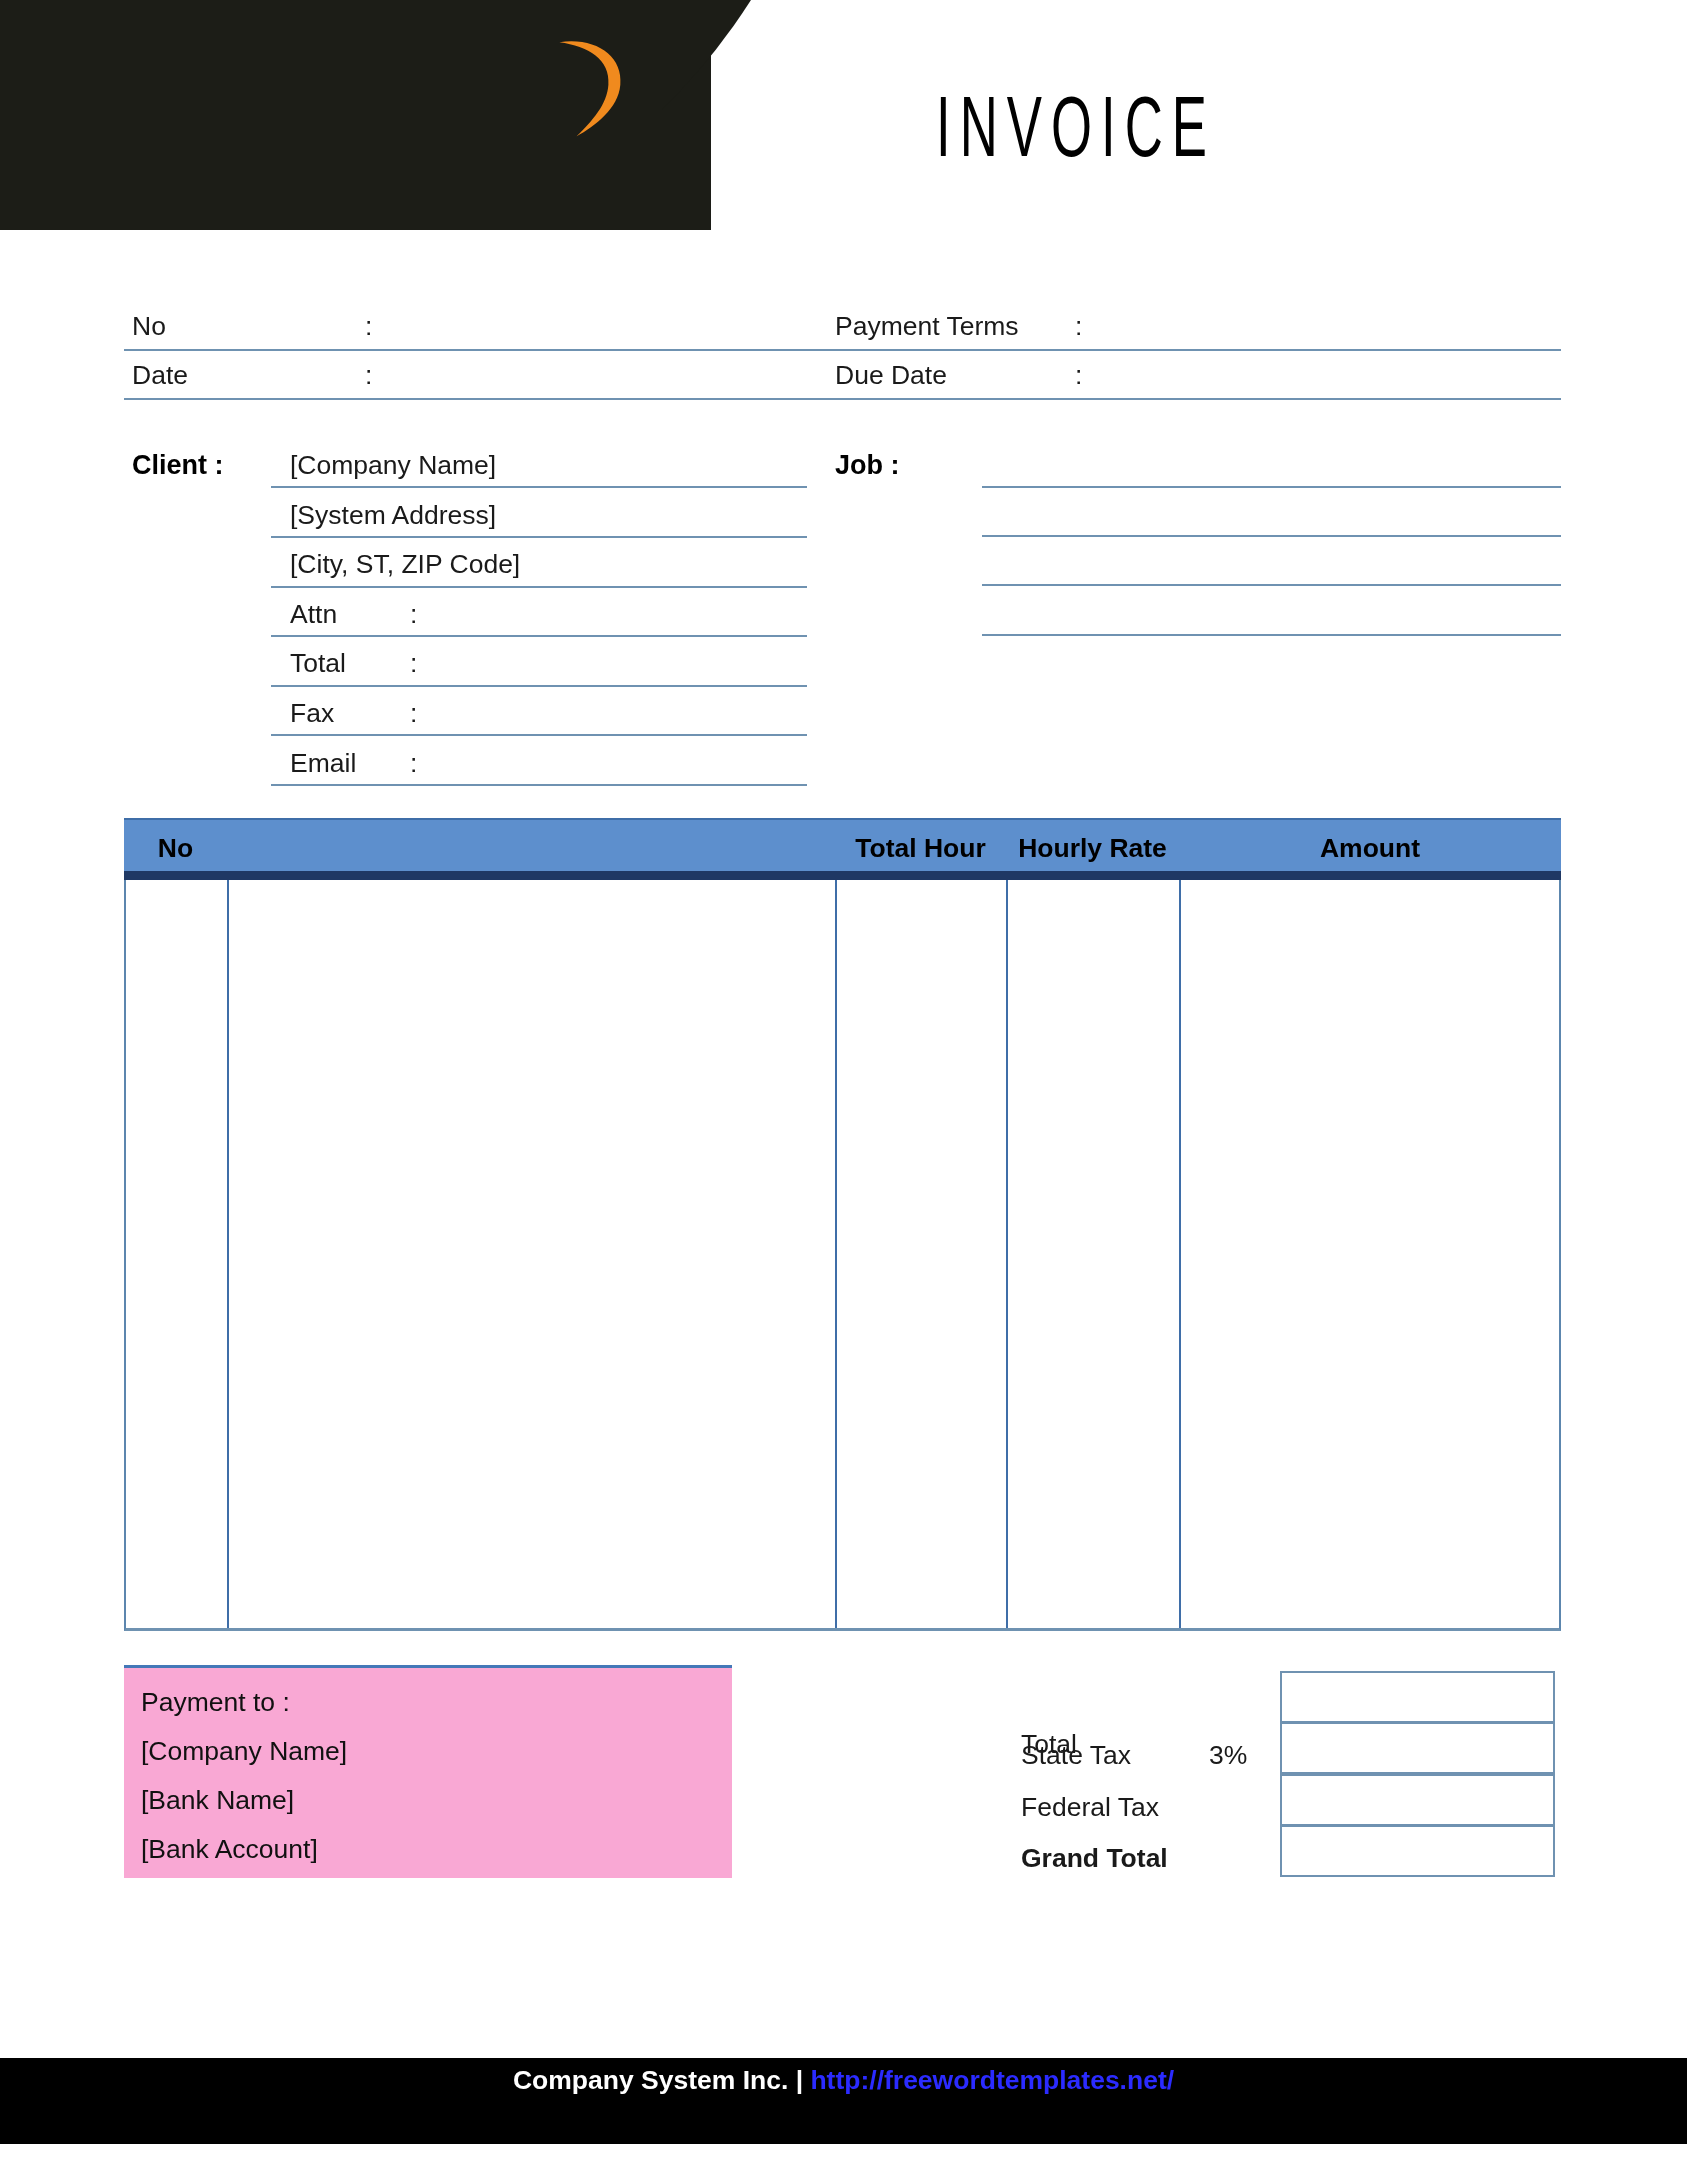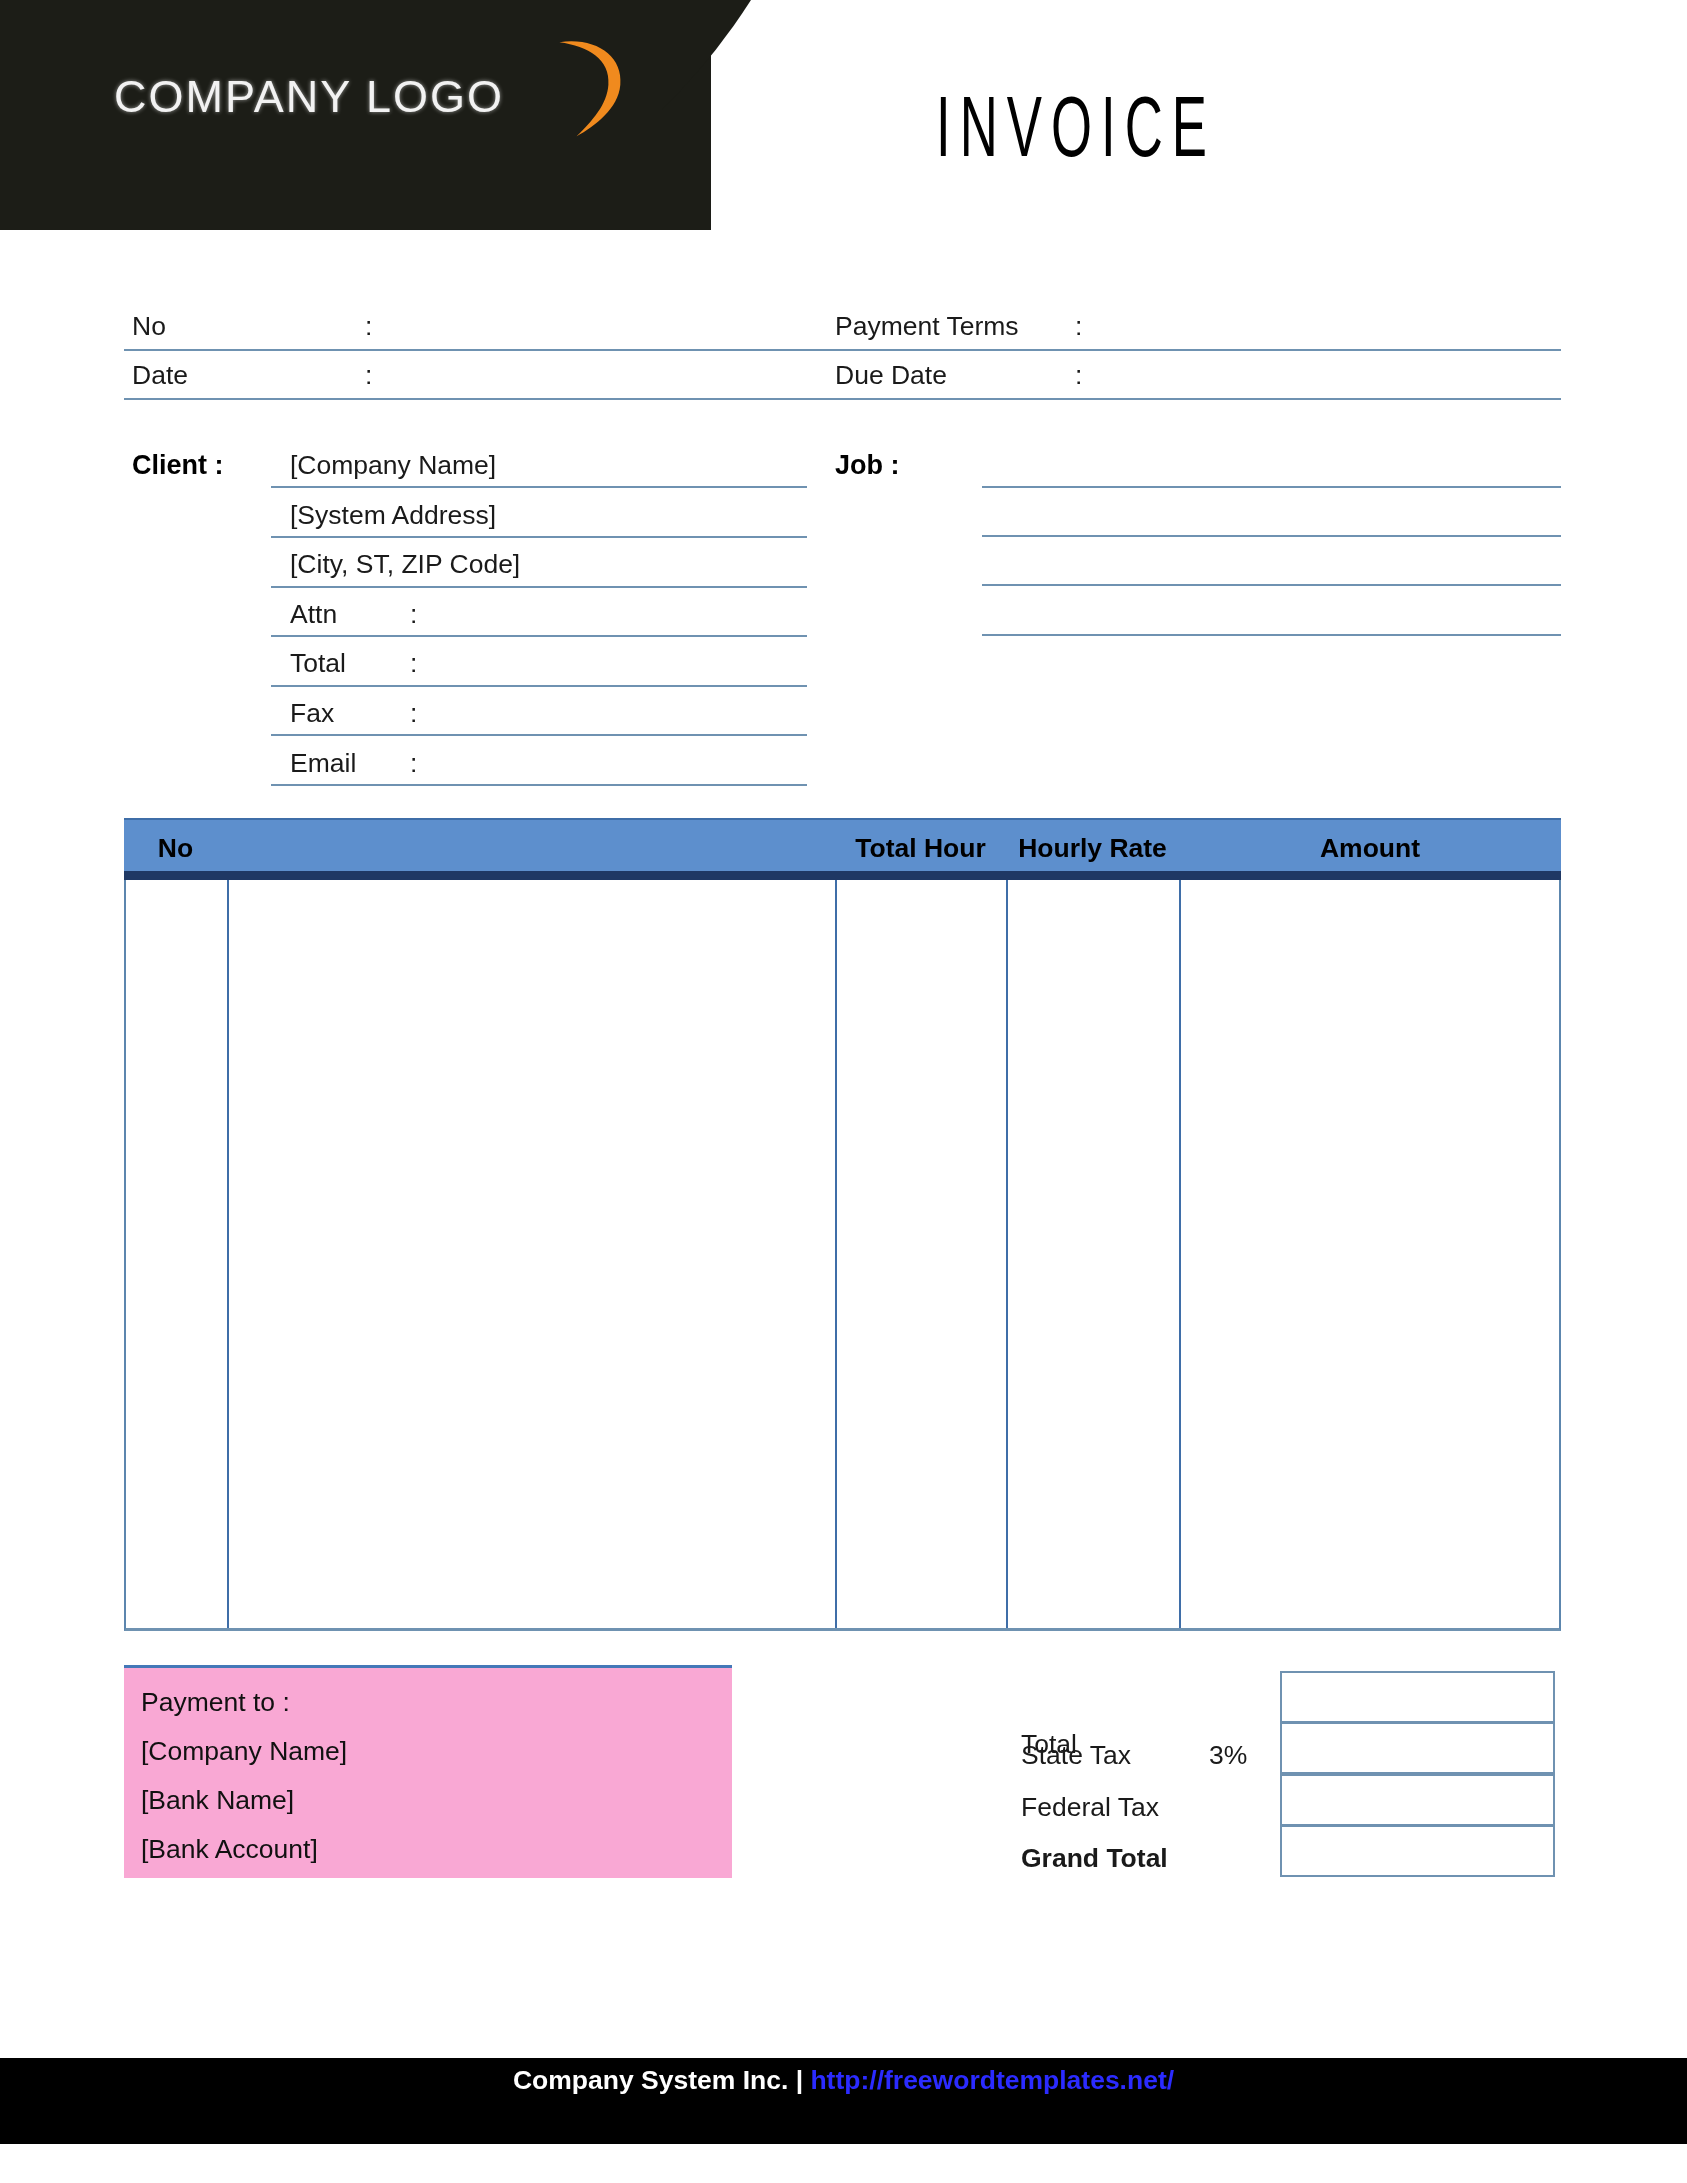--- a/index.html
+++ b/index.html
@@ -238,21 +238,20 @@
 <body>
 
 <div id="page">
 
   <div class="header-wrap">
     <div class="header-black"></div>
     <div class="header-curve">
       <div class="fill"></div>
     </div>
 
-    <div class="logo-text">COMPANY LOGO</div>
 
     <svg class="logo-swoosh" viewBox="0 0 110 160">
       <path d="M 8 14 C 62 6 104 34 100 78 C 97 114 62 140 34 156 C 58 132 80 108 82 78 C 85 40 52 20 8 14 Z" fill="#f08a1e"></path>
     </svg>
 
     <div class="invoice-title">INVOICE</div>
   </div>
 
   <div class="meta-label" style="left:132px; top:311px;">No</div>
   <div class="meta-colon" style="left:365px; top:311px;">:</div>

